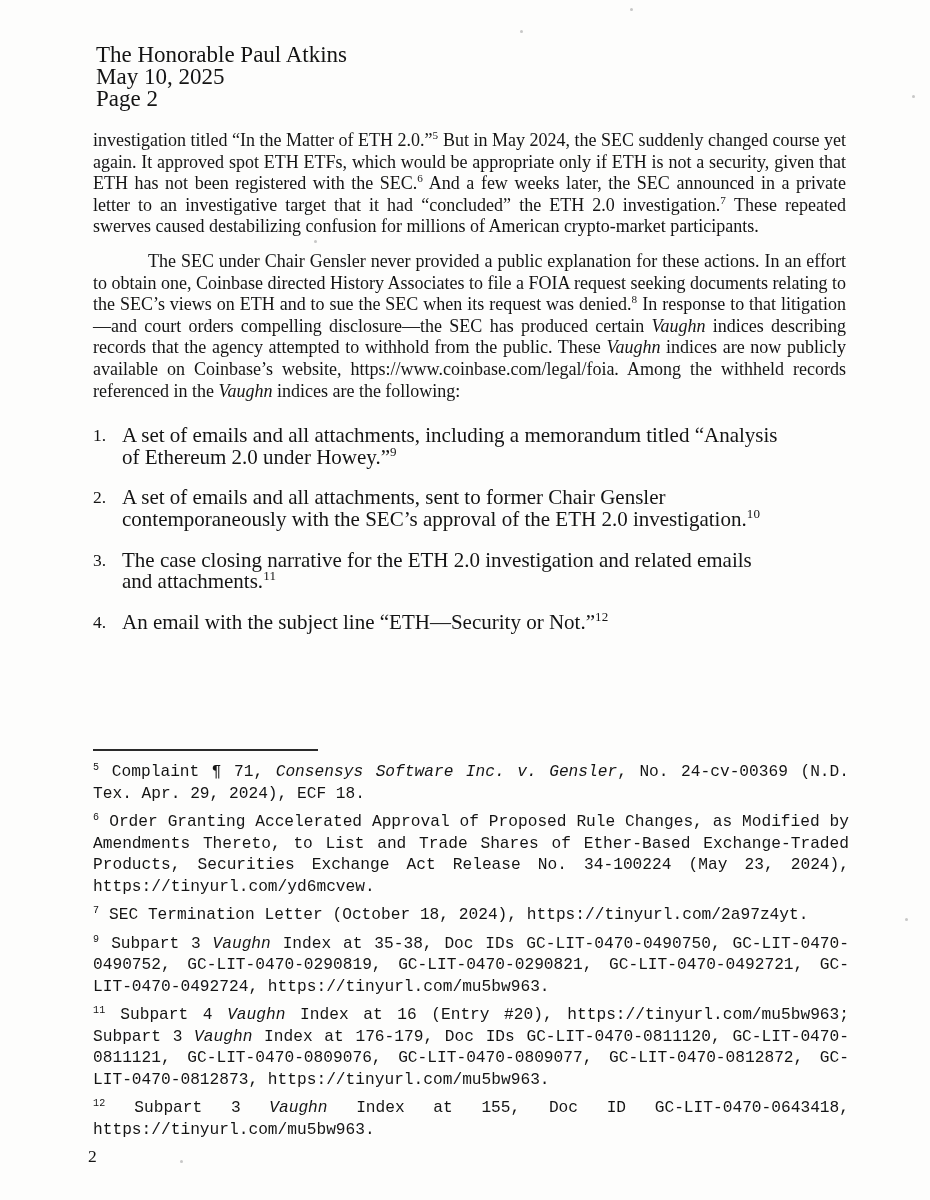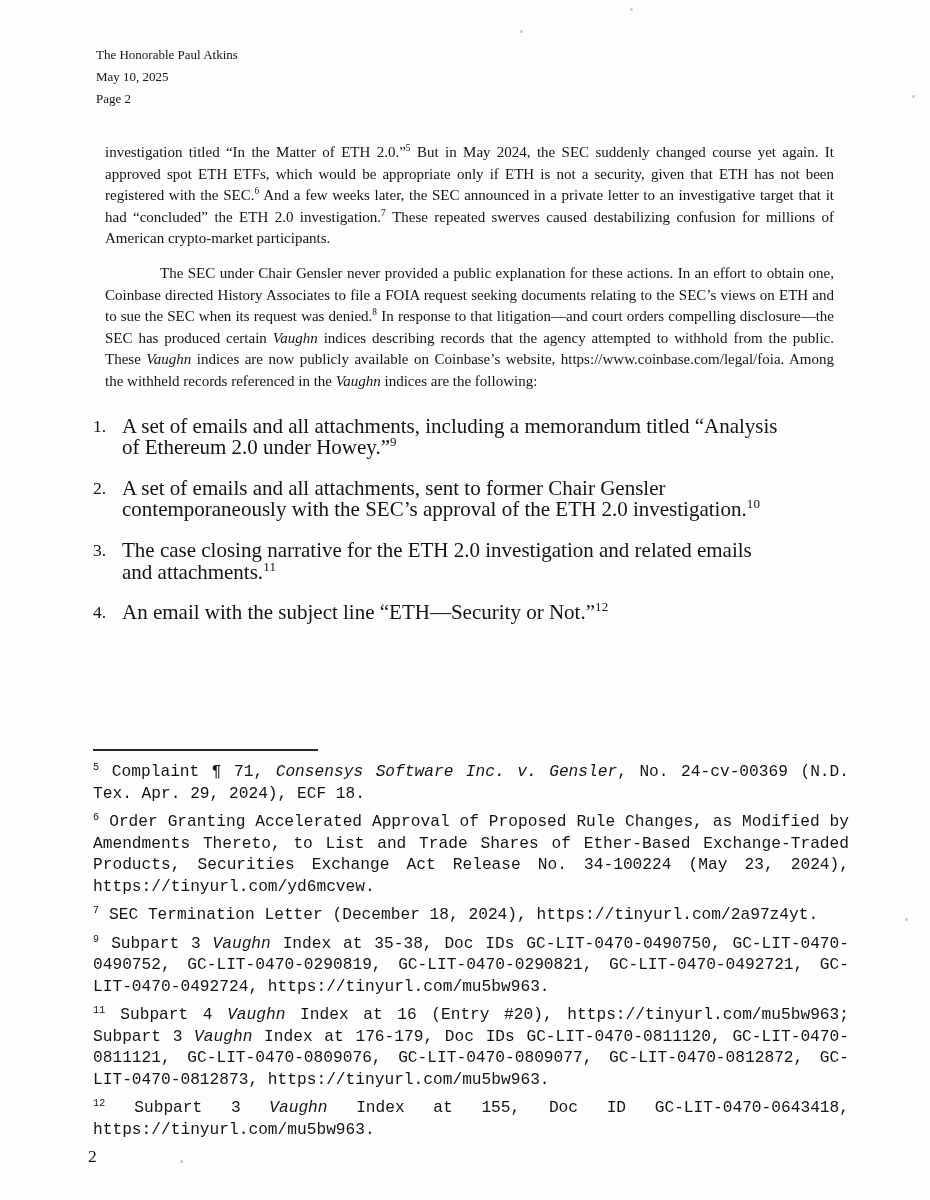--- a/index.html
+++ b/index.html
@@ -4,27 +4,27 @@
 <style>
   html,body { margin:0; padding:0; background:#e8e8e8; }
   .page {
     position:relative; width:930px; height:1200px; margin:0 auto;
     background:#fdfdfc; overflow:hidden;
     font-family:"Liberation Serif","DejaVu Serif",serif;
     color:#141414;
   }
   .letter-header {
     position:absolute; left:96px; top:44px;
-    font-size:13px; line-height:22px; white-space:nowrap;
+    font-size:23px; line-height:22px; white-space:nowrap;
   }
   .body-block {
     position:absolute; left:93px; top:130px; width:753px;
   }
   .para {
-    margin:12px; font-size:15px; line-height:21.6px; text-align:justify;
+    margin:0; font-size:18px; line-height:21.6px; text-align:justify;
   }
   .para.indent { text-indent:55px; margin-top:13px; }
   .num-list { margin-top:23px; width:712px; }
   .list-item { display:flex; margin-bottom:19px; }
   .li-num { width:29px; flex:0 0 29px; font-size:17.5px; line-height:21.6px; }
   .li-body { flex:1; max-width:660px; font-size:21px; line-height:21.6px; text-align:left; }
   .footnotes {
     position:absolute; left:93px; top:749px; width:756px;
   }
   .fn-rule {
@@ -72,21 +72,21 @@
         <span class="li-num">4.</span>
         <span class="li-body"><span>An email with the subject line “ETH—Security or Not.”</span><sup>12</sup></span>
       </div>
     </div>
   </div>
 
   <div class="footnotes">
     <div class="fn-rule"></div>
     <p class="footnote"><sup>5</sup><span> Complaint ¶ 71, </span><i>Consensys Software Inc. v. Gensler</i><span>, No. 24-cv-00369 (N.D. Tex. Apr. 29, 2024), ECF 18.</span></p>
     <p class="footnote"><sup>6</sup><span> Order Granting Accelerated Approval of Proposed Rule Changes, as Modified by Amendments Thereto, to List and Trade Shares of Ether-Based Exchange-Traded Products, Securities Exchange Act Release No. 34-100224 (May 23, 2024), https://tinyurl.com/yd6mcvew.</span></p>
-    <p class="footnote"><sup>7</sup><span> SEC Termination Letter (December 18, 2024), https://tinyurl.com/2a97z4yt.</span></p>
+    <p class="footnote"><sup>7</sup><span> SEC Termination Letter (October 18, 2024), https://tinyurl.com/2a97z4yt.</span></p>
     <p class="footnote"><sup>9</sup><span> Subpart 3 </span><i>Vaughn</i><span> Index at 35-38, Doc IDs GC-LIT-0470-0490750, GC-LIT-0470-0490752, GC-LIT-0470-0290819, GC-LIT-0470-0290821, GC-LIT-0470-0492721, GC-LIT-0470-0492724, https://tinyurl.com/mu5bw963.</span></p>
     <p class="footnote"><sup>11</sup><span> Subpart 4 </span><i>Vaughn</i><span> Index at 16 (Entry #20), https://tinyurl.com/mu5bw963; Subpart 3 </span><i>Vaughn</i><span> Index at 176-179, Doc IDs GC-LIT-0470-0811120, GC-LIT-0470-0811121, GC-LIT-0470-0809076, GC-LIT-0470-0809077, GC-LIT-0470-0812872, GC-LIT-0470-0812873, https://tinyurl.com/mu5bw963.</span></p>
     <p class="footnote"><sup>12</sup><span> Subpart 3 </span><i>Vaughn</i><span> Index at 155, Doc ID GC-LIT-0470-0643418, https://tinyurl.com/mu5bw963.</span></p>
   </div>
 
   <div class="page-number">2</div>
 
   <div class="speck" style="left:630px; top:8px;"></div>
   <div class="speck" style="left:520px; top:30px;"></div>
   <div class="speck" style="left:314px; top:240px;"></div>

